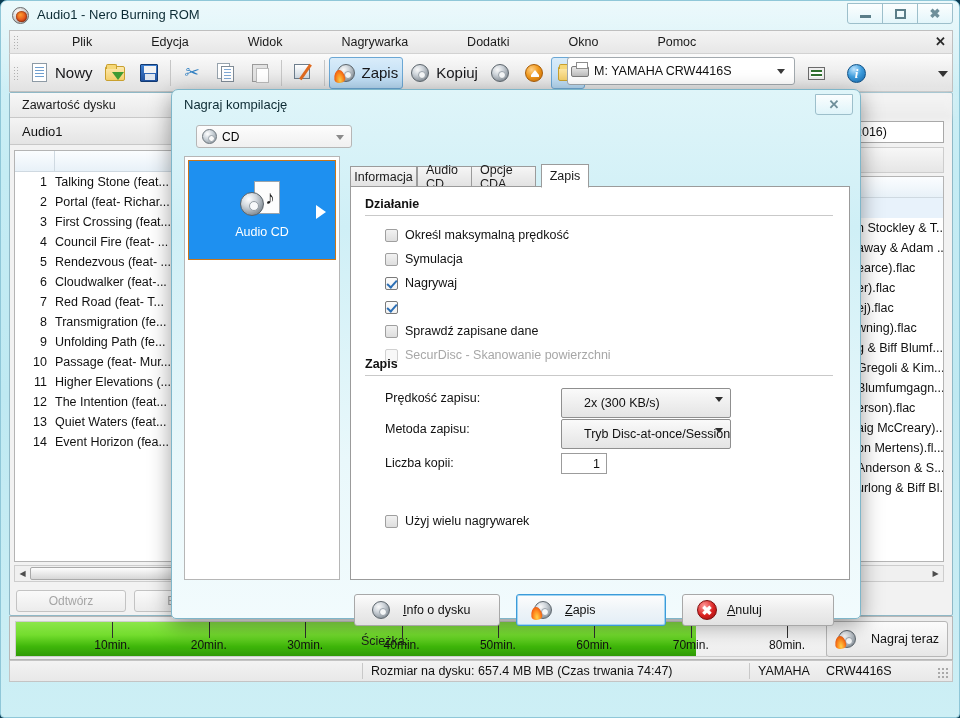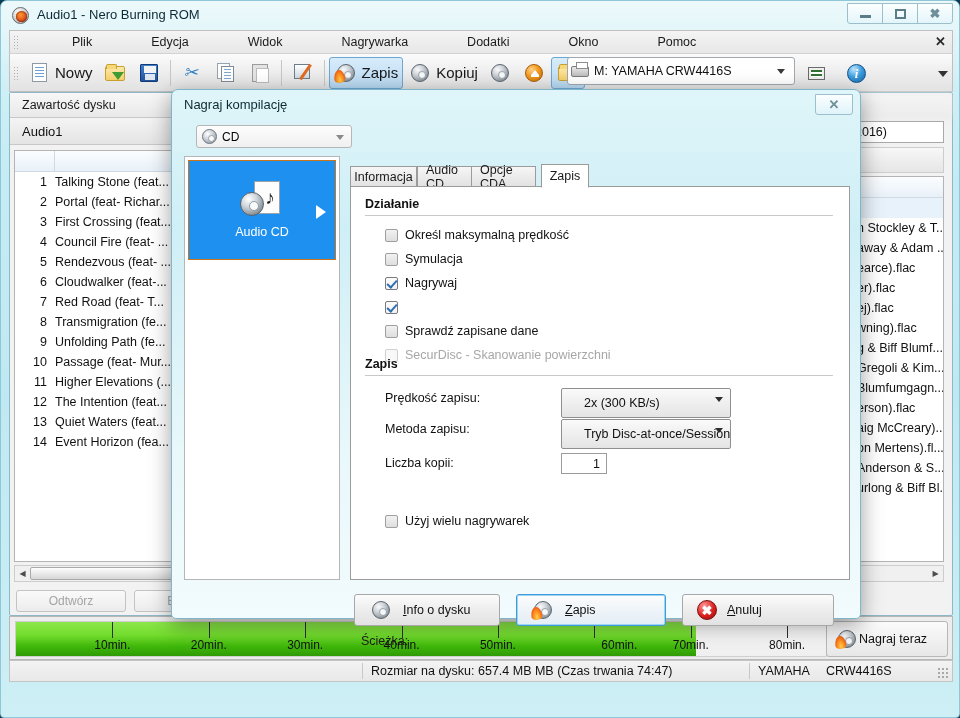--- a/index.html
+++ b/index.html
@@ -265,21 +265,21 @@
   }
   #timeline-fill {
     position:absolute; left:0; top:0; height:100%;
     background:linear-gradient(180deg,#8ce64a 0%, #74dd2e 38%, #3fb70a 72%, #2f9a06 100%);
   }
   .tick { position:absolute; top:0; width:1px; height:16px; background:#2f2f2f; }
   .tick-lab { position:absolute; top:16px; font-size:12px; color:#111; transform:translateX(-50%); white-space:nowrap; }
   #burn-now-btn {
     position:absolute; right:4px; top:4px; width:122px; height:36px;
     background:linear-gradient(180deg,#fbfbfb,#e7e7e7); border:1px solid #b7b7b7; border-radius:3px;
-    display:flex; align-items:center; gap:0; padding-left:8px;
+    display:flex; align-items:center; gap:12px; padding-left:8px;
   }
 
   
   #statusbar {
     position:absolute; left:8px; top:659px; width:944px; height:22px;
     background:linear-gradient(180deg,#f3f3f3,#e8e8e8); border:1px solid #c4c4c4;
     display:flex; align-items:center; font-size:12.5px; color:#111;
   }
   .sb-cell { height:100%; display:flex; align-items:center; padding:0 8px; }
   .sb-div { width:1px; height:16px; background:#c8c8c8; }
@@ -699,21 +699,21 @@
           <div class="tick-lab" style="left: 11.9%;">10min.</div>
           <div class="tick" style="left: 23.8%;"></div>
           <div class="tick-lab" style="left: 23.8%;">20min.</div>
           <div class="tick" style="left: 35.7%;"></div>
           <div class="tick-lab" style="left: 35.7%;">30min.</div>
           <div class="tick" style="left: 47.6%;"></div>
           <div class="tick-lab" style="left: 47.6%;">40min.</div>
           <div class="tick" style="left: 59.5%;"></div>
           <div class="tick-lab" style="left: 59.5%;">50min.</div>
           <div class="tick" style="left: 71.4%;"></div>
-          <div class="tick-lab" style="left: 71.4%; margin-left: 25px;">60min.</div>
+          <div class="tick-lab" style="left: 71.4%;">60min.</div>
           <div class="tick" style="left: 83.3%;"></div>
           <div class="tick-lab" style="left: 83.3%;">70min.</div>
           <div class="tick" style="left: 95.2%;"></div>
           <div class="tick-lab" style="left: 95.2%;">80min.</div>
         </div>
     </div>
     <div id="burn-now-btn">
       <span class="ico">
           <i class="disc-ico"></i>
           <i class="flame"></i>

